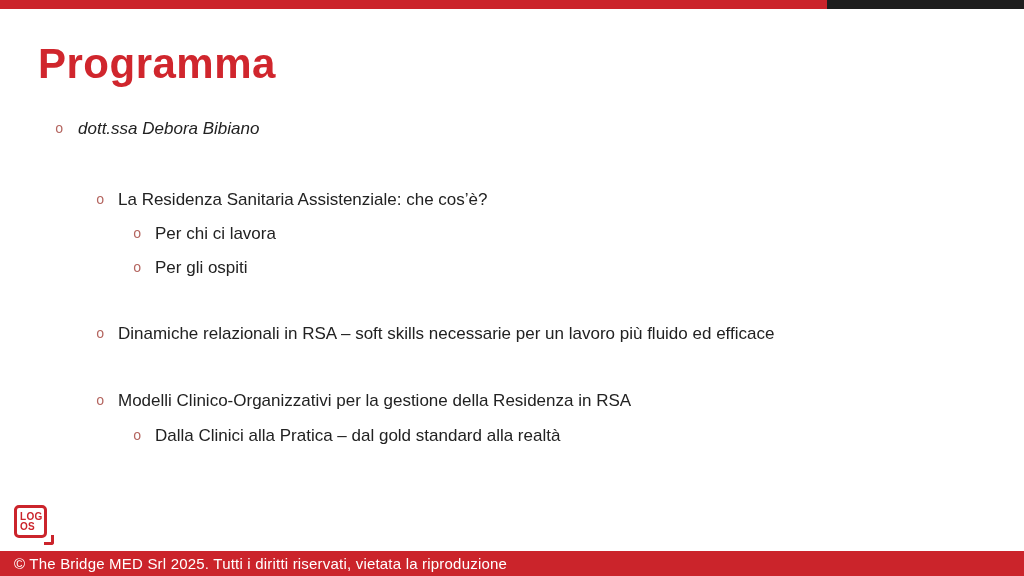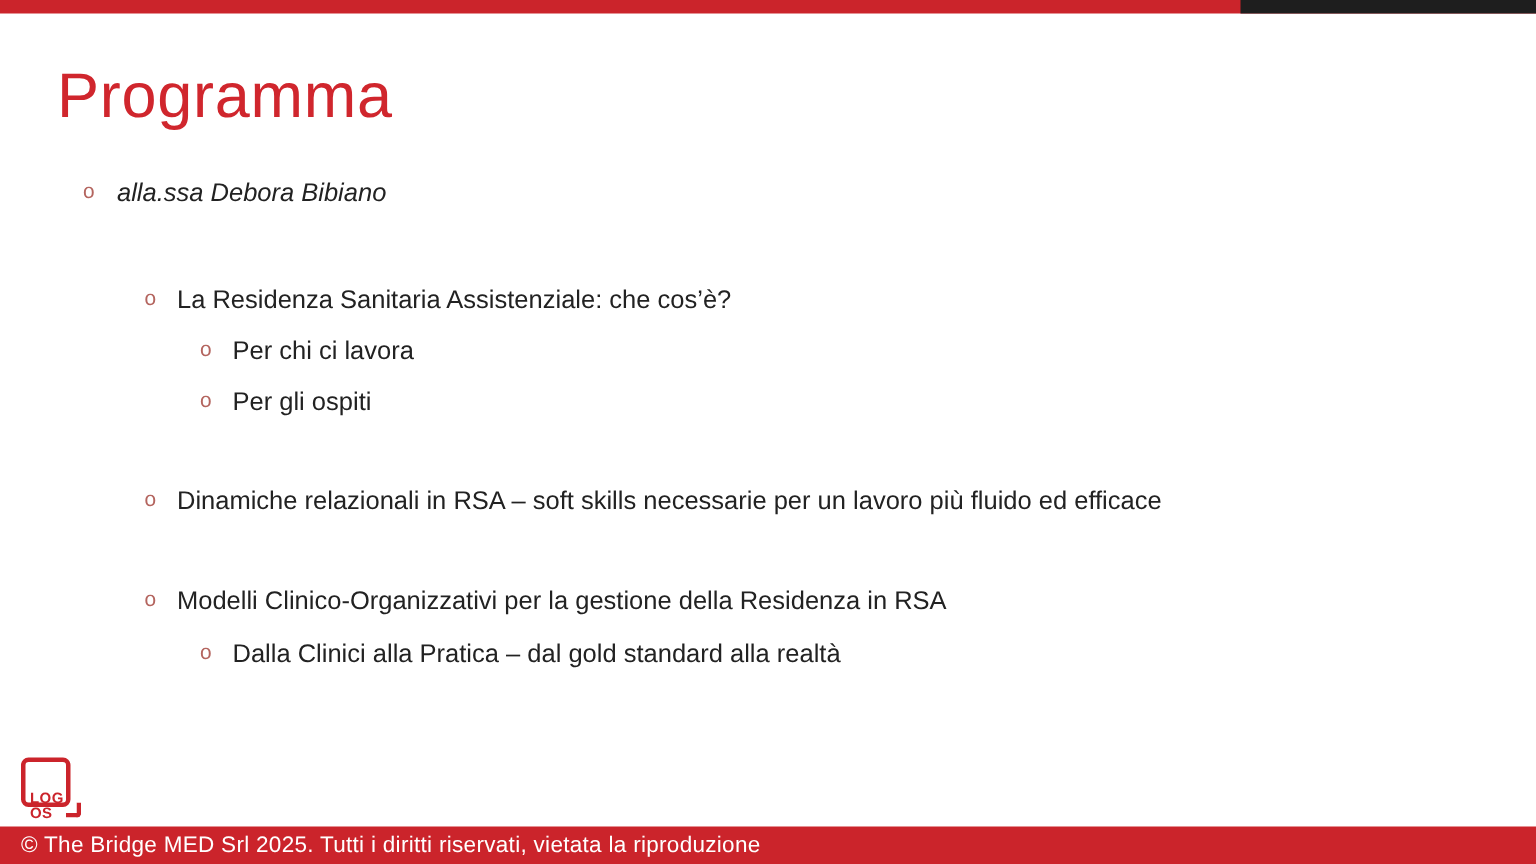--- a/index.html
+++ b/index.html
@@ -26,21 +26,21 @@
     top: 0; right: 0;
     width: 197px; height: 9px;
     background: #1e1e1e;
   }
 
   
   .slide-title {
     position: absolute;
     left: 38px; top: 40px;
     font-size: 42px;
-    font-weight: normal;
+    font-weight: bold;
     letter-spacing: 0.5px;
     color: #d0262d;
   }
 
   
   .content {
     position: absolute;
     left: 55px; top: 118px;
     width: 900px;
     color: #222222;
@@ -73,21 +73,21 @@
     position: absolute;
     left: 14px; top: 505px;
     width: 40px; height: 40px;
   }
   .logo-box {
     position: absolute;
     left: 0; top: 0;
     width: 33px; height: 33px;
     border: 3px solid #cb242b;
     border-radius: 5px;
-    padding: 20px 0 0 3px;
+    padding: 4px 0 0 3px;
   }
   .logo-box .l1, .logo-box .l2 {
     font-size: 10px;
     font-weight: bold;
     line-height: 10px;
     letter-spacing: 0.3px;
     color: #cb242b;
   }
   .logo-notch {
     position: absolute;
@@ -136,21 +136,21 @@
     <div class="top-bar-black"></div>
   </div>
 
   <h1 class="slide-title">Programma</h1>
 
   <div class="content">
 
     <div class="row lvl1">
       <span class="bullet">o</span>
       <span class="txt">
-        <div class="italic-line">alla.ssa Debora Bibiano</div>
+        <div class="italic-line">dott.ssa Debora Bibiano</div>
       </span>
     </div>
 
     <div class="row lvl2 g1">
       <span class="bullet">o</span>
       <span class="txt">La Residenza Sanitaria Assistenziale: che cos’è?</span>
     </div>
 
     <div class="row lvl3 g2">
       <span class="bullet">o</span>

